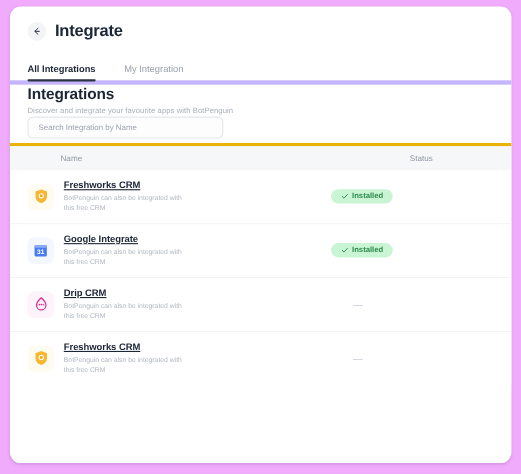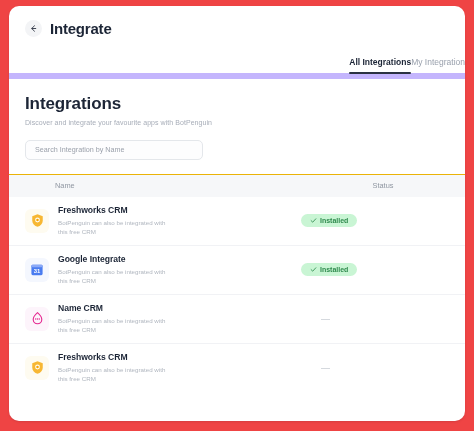--- a/index.html
+++ b/index.html
@@ -10,21 +10,21 @@
     height: 431px;
     overflow: hidden;
     font-family: "Liberation Sans", sans-serif;
     -webkit-font-smoothing: antialiased;
   }
 
   #app {
     position: relative;
     width: 474px;
     height: 431px;
-    background: #ef4444;
+    background: #f0abfc;
   }
 
   .card {
     position: absolute;
     left: 9px;
     top: 6px;
     width: 456px;
     height: 415px;
     background: #ffffff;
     border-radius: 10px;
@@ -56,25 +56,25 @@
     font-weight: bold;
     color: #1c2536;
     letter-spacing: -0.2px;
     line-height: 1;
   }
 
   
   .tabs {
     display: flex;
     align-items: flex-end;
+    gap: 26px;
     padding: 0 0 0 16px;
     margin-top: 16px;
-    border-bottom: 6px solid #c4b5fd;
+    border-bottom: 4px solid #c4b5fd;
     height: 20px;
-    justify-content: flex-end;
   }
   .tab {
     font-size: 8.5px;
     color: #9aa1ad;
     padding-bottom: 6px;
     cursor: pointer;
     position: relative;
     white-space: nowrap;
   }
   .tab.active {
@@ -90,57 +90,55 @@
     height: 2px;
     background: #2b3242;
     border-radius: 2px;
   }
 
   
   .section {
     padding: 0 16px;
   }
   .section-title {
-    margin-top: 15px;
-    font-size: 17px;
+    font-size: 14px;
     font-weight: bold;
     color: #1c2536;
     letter-spacing: -0.1px;
   }
   .section-sub {
     margin-top: 5px;
     font-size: 7px;
     color: #a7adb8;
     letter-spacing: 0.05px;
   }
 
   
   .search-wrap {
-    margin-top: 12px;
     width: 178px;
   }
   .search-input {
     width: 100%;
     box-sizing: border-box;
     height: 20px;
     border: 1px solid #e4e7eb;
     border-radius: 5px;
     background: #fdfdfe;
     font-size: 7.2px;
     color: #8a9099;
     padding: 0 9px;
     font-family: "Liberation Sans", sans-serif;
     outline: none;
   }
   .search-input::placeholder { color: #9ba1ab; }
 
   
   .table {
-    margin-top: 14px;
-    border-top: 1px solid #eab308;
+    margin-top: 4px;
+    border-top: 3px solid #eab308;
   }
   .thead {
     display: flex;
     align-items: center;
     height: 22px;
     background: #f6f7f9;
     font-size: 7.4px;
     color: #8f96a1;
   }
   .col-name { width: 290px; padding-left: 46px; box-sizing: border-box; }
@@ -175,20 +173,21 @@
   .icon-freshworks { background: #fefbf0; }
   .icon-gcal { background: #f4f7fe; }
   .icon-drip { background: #fdf4fb; }
 
   .row-text { display: flex; flex-direction: column; }
   .row-title {
     font-size: 8.6px;
     font-weight: bold;
     color: #1c2536;
     letter-spacing: -0.05px;
+    text-decoration: underline;
   }
   .row-desc {
     margin-top: 3px;
     font-size: 6.2px;
     color: #b0b6bf;
     line-height: 1.5;
     max-width: 110px;
   }
 
   .row-status {
@@ -311,21 +310,21 @@
         <div class="row-name">
           <div class="app-icon icon-drip">
             <svg width="15" height="15" viewBox="0 0 20 20">
               <path d="M10 2.2 C10 2.2 4.3 7.1 4.3 11.2 C4.3 14.5 6.9 17 10 17 C13.1 17 15.7 14.5 15.7 11.2 C15.7 7.1 10 2.2 10 2.2 Z" fill="none" stroke="#e5268f" stroke-width="1.5" stroke-linejoin="round"></path>
               <circle cx="7.6" cy="10.6" r="0.95" fill="#e5268f"></circle>
               <circle cx="10" cy="10.6" r="0.95" fill="#e5268f"></circle>
               <circle cx="12.4" cy="10.6" r="0.95" fill="#e5268f"></circle>
             </svg>
           </div>
           <div class="row-text">
-            <div class="row-title">Name CRM</div>
+            <div class="row-title">Drip CRM</div>
             <div class="row-desc">BotPenguin can also be integrated with this free CRM</div>
           </div>
         </div>
         <div class="row-status">
           <span class="dash">—</span>
         </div>
       </div>
 
       <div class="row">
         <div class="row-name">

